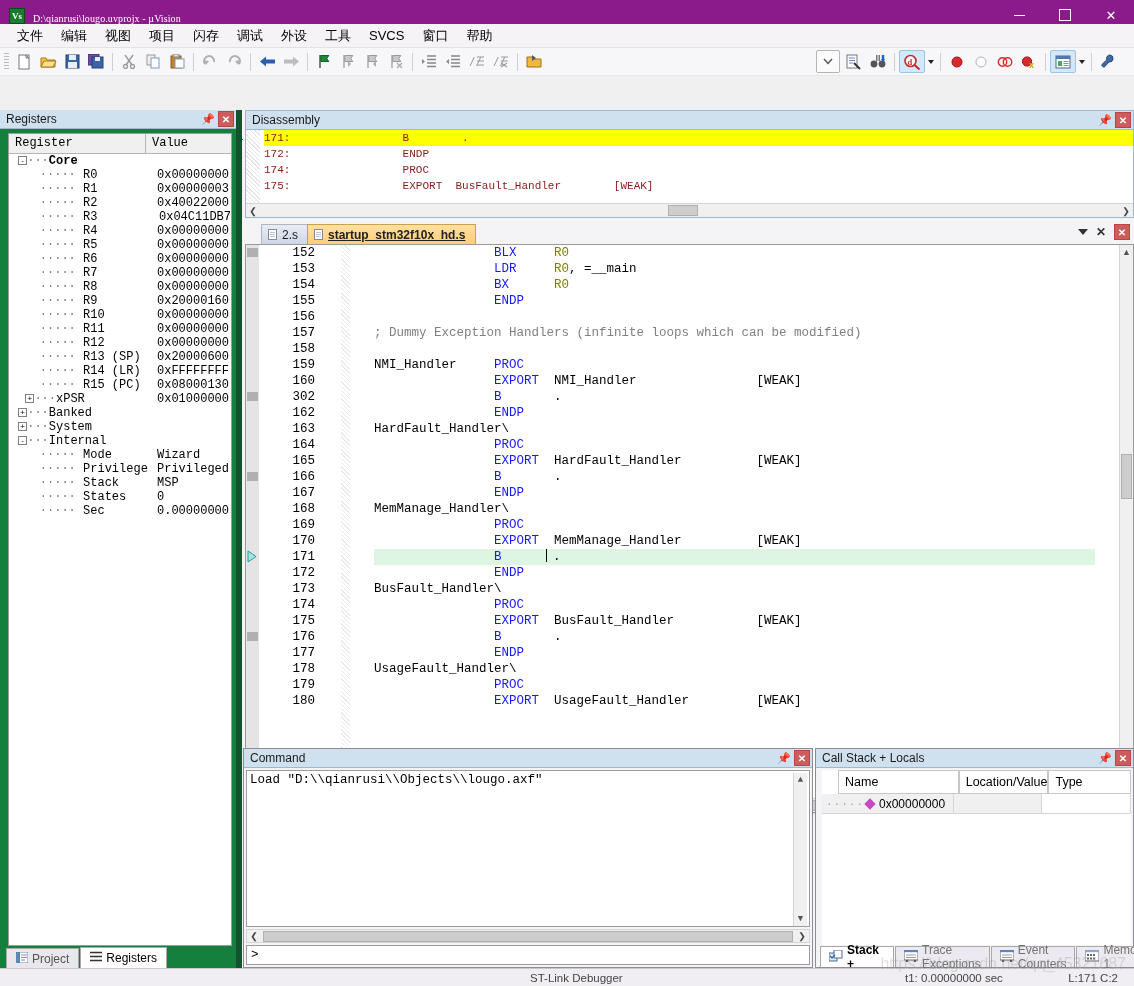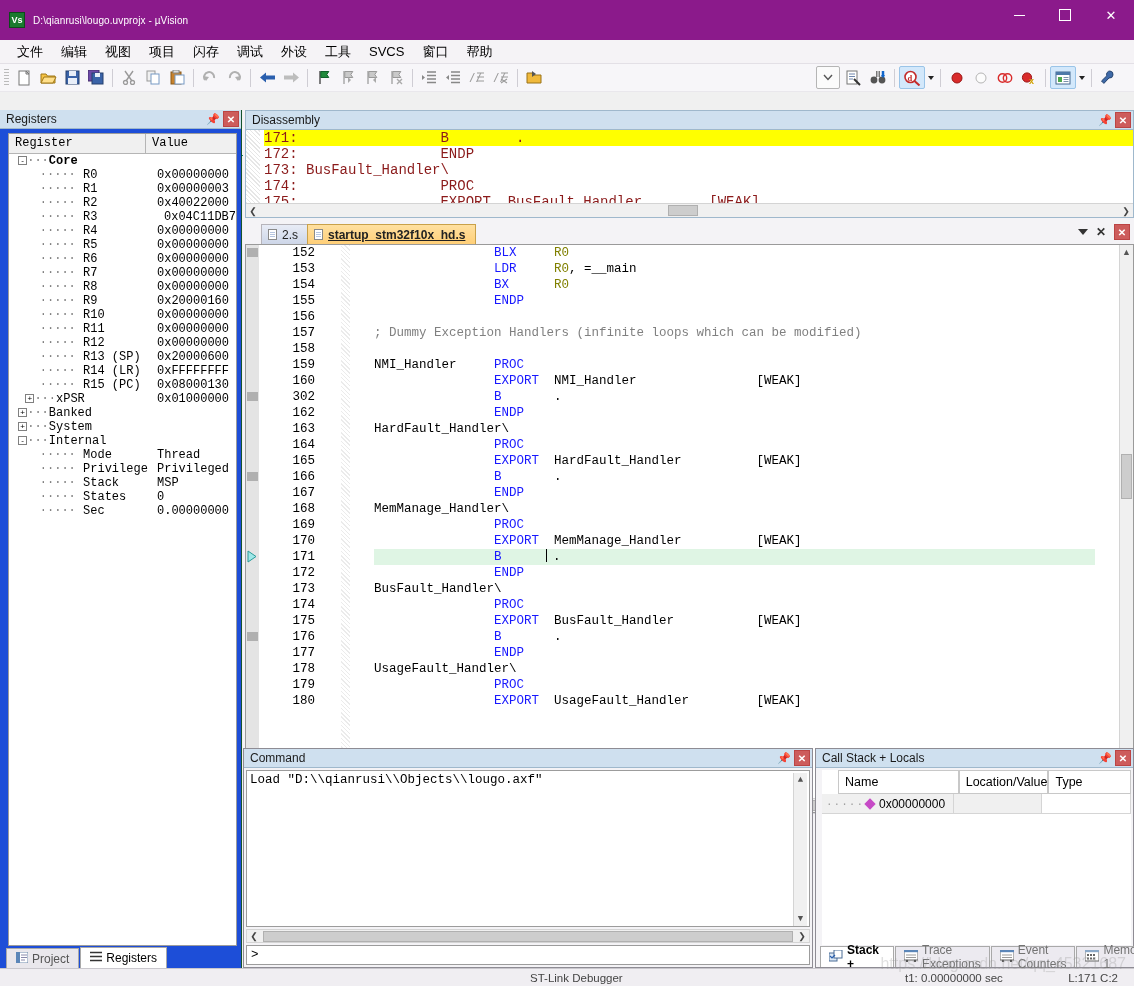--- a/index.html
+++ b/index.html
@@ -7,23 +7,24 @@
   body {
     width:1134px; height:986px; overflow:hidden;
     font-family:"Liberation Sans", sans-serif;
     font-size:12px;
     background:#f0f0f0;
     position:relative;
     -webkit-font-smoothing: antialiased;
   }
   
   #titlebar {
-    height:40px; background:#8B1A8B; color:#fff;
-    display:flex; align-items:center;
+    height:24px; background:#8B1A8B; color:#fff;
+    display:flex; align-items:flex-end;
     position:relative;
+    font-family:Liberation Serif, serif;
   }
   #app-logo {
     width:16px; height:16px; margin-left:9px; margin-right:8px;
     background:#1a7a2e; border:1px solid #0d4a1b;
     color:#fff; font-size:9px; font-weight:bold;
     display:flex; align-items:center; justify-content:center;
     line-height:1;
   }
   #title-text { font-size:10px; letter-spacing:.1px; }
   #winbtns { position:absolute; right:0; top:0; height:30px; display:flex; }
@@ -68,21 +69,21 @@
   }
   .panel-title .ptools { position:absolute; right:2px; top:1px; display:flex; align-items:center; gap:2px;}
   .pin-btn { width:16px; height:16px; display:flex; align-items:center; justify-content:center;
              font-size:11px; color:#222; font-weight:bold; }
   .close-btn { width:16px; height:16px; background:#cd5c5c; color:#fff; font-size:10px;
                display:flex; align-items:center; justify-content:center; font-weight:bold;
                border:1px solid #b44; }
   
   #left-dock {
     position:absolute; left:0; top:0; width:242px; bottom:0;
-    background:#1d4ed8; border-right:1px solid #14532d;
+    background:#15803d; border-right:6px solid #14532d;
     display:flex; flex-direction:column;
   }
   #reg-table-wrap { flex:1; margin:4px 4px 0 8px; background:#fff; border:1px solid #9c9c9c;
                     overflow:hidden; position:relative; }
   #reg-header { display:flex; height:20px; background:#f0f0f0; border-bottom:1px solid #b5b5b5;
                 font-family:"Liberation Mono", monospace; font-size:12px; }
   #reg-header div { padding:2px 0 0 6px; }
   .rh-name { width:137px; border-right:1px solid #b5b5b5; }
   .rh-val { flex:1; }
   #reg-rows { font-family:"Liberation Mono", monospace; font-size:12px; line-height:14px; }
@@ -100,21 +101,21 @@
           color:#555; margin-right:1px; }
   .ltab.active { background:#fff; color:#000; height:21px; font-weight:normal; }
   
   #right-area { position:absolute; left:243px; right:0; top:0; bottom:0; background:#f4f3f6; }
   #disasm { position:absolute; left:2px; right:0; top:0; height:108px;
             border:1px solid #9fb8cc; background:#fff; display:flex; flex-direction:column;}
   #disasm .panel-title { background:#cfe0ef; }
   #disasm-body { flex:1; display:flex; position:relative; overflow:hidden; background:#fff; }
   .gutter { width:14px; background:#fff;
             background-image:repeating-linear-gradient(45deg,#e6e6e6 0 1px,#fff 1px 3px); }
-  #disasm-code { flex:1; font-family:"Liberation Mono", monospace; font-size:14px;
+  #disasm-code { flex:1; font-family:"Liberation Mono", monospace; font-size:11px;
                  line-height:16px; color:#8b1a1a; white-space:pre; padding-left:4px; }
   .dline { height:16px; }
   .dline.hl { background:#ffff00; }
   .hscroll { height:14px; background:#f0f0f0; border-top:1px solid #d4d4d4;
              display:flex; align-items:center; justify-content:space-between;
              font-size:9px; color:#444; }
   .hs-arrow { width:14px; text-align:center; }
   .hs-thumb { height:11px; background:#cdcdcd; border:1px solid #b0b0b0; }
   
   #editor { position:absolute; left:2px; right:0; top:112px; bottom:134px;
@@ -713,21 +714,21 @@
           <div class="rrow"><span class="rr-name">    <span class="tw">·····</span> R10</span><span class="rr-val" style="margin-left: 0px;">0x00000000</span></div>
           <div class="rrow"><span class="rr-name">    <span class="tw">·····</span> R11</span><span class="rr-val" style="margin-left: 0px;">0x00000000</span></div>
           <div class="rrow"><span class="rr-name">    <span class="tw">·····</span> R12</span><span class="rr-val" style="margin-left: 0px;">0x00000000</span></div>
           <div class="rrow"><span class="rr-name">    <span class="tw">·····</span> R13 (SP)</span><span class="rr-val" style="margin-left: 0px;">0x20000600</span></div>
           <div class="rrow"><span class="rr-name">    <span class="tw">·····</span> R14 (LR)</span><span class="rr-val" style="margin-left: 0px;">0xFFFFFFFF</span></div>
           <div class="rrow"><span class="rr-name">    <span class="tw">·····</span> R15 (PC)</span><span class="rr-val" style="margin-left: 0px;">0x08000130</span></div>
           <div class="rrow"><span class="rr-name">  <span class="exp-box">+</span><span class="tw">···</span><span>xPSR</span></span><span class="rr-val" style="margin-left: 0px;">0x01000000</span></div>
           <div class="rrow"><span class="rr-name"> <span class="exp-box">+</span><span class="tw">···</span><span>Banked</span></span><span class="rr-val" style="margin-left: 0px;"></span></div>
           <div class="rrow"><span class="rr-name"> <span class="exp-box">+</span><span class="tw">···</span><span>System</span></span><span class="rr-val" style="margin-left: 0px;"></span></div>
           <div class="rrow"><span class="rr-name"> <span class="exp-box">-</span><span class="tw">···</span><span>Internal</span></span><span class="rr-val" style="margin-left: 0px;"></span></div>
-          <div class="rrow"><span class="rr-name">    <span class="tw">·····</span> Mode</span><span class="rr-val" style="margin-left: 0px;">Thread</span></div>
+          <div class="rrow"><span class="rr-name">    <span class="tw">·····</span> Mode</span><span class="rr-val" style="margin-left: 0px;">Wizard</span></div>
           <div class="rrow"><span class="rr-name">    <span class="tw">·····</span> Privilege</span><span class="rr-val" style="margin-left: 0px;">Privileged</span></div>
           <div class="rrow"><span class="rr-name">    <span class="tw">·····</span> Stack</span><span class="rr-val" style="margin-left: 0px;">MSP</span></div>
           <div class="rrow"><span class="rr-name">    <span class="tw">·····</span> States</span><span class="rr-val" style="margin-left: 0px;">0</span></div>
           <div class="rrow"><span class="rr-name">    <span class="tw">·····</span> Sec</span><span class="rr-val" style="margin-left: 0px;">0.00000000</span></div>
         </div>
     </div>
     <div id="left-tabs">
       <div class="ltab">
         <span>
           <svg width="12" height="11" viewBox="0 0 12 11">
@@ -758,21 +759,21 @@
     <div id="disasm">
       <div class="panel-title">
         <span>Disassembly</span>
         <span class="ptools">
           <span class="pin-btn">📌</span>
           <span class="close-btn">✕</span>
         </span>
       </div>
       <div id="disasm-body">
         <div class="gutter"></div>
-        <div id="disasm-code"><div class="dline hl">171:                 B        .</div><div class="dline">172:                 ENDP</div><div class="dline">173: BusFault_Handler\</div><div class="dline">174:                 PROC</div><div class="dline">175:                 EXPORT  BusFault_Handler        [WEAK]</div></div>
+        <div id="disasm-code"><div class="dline hl">171:                 B        .</div><div class="dline">172:                 ENDP</div><div class="dline">174:                 PROC</div><div class="dline">175:                 EXPORT  BusFault_Handler        [WEAK]</div></div>
       </div>
       <div class="hscroll">
         <span class="hs-arrow">❮</span>
         <span class="hs-thumb" style="width:30px;margin-right:14px;"></span>
         <span class="hs-arrow">❯</span>
       </div>
     </div>
 
     <div id="editor">
       <div id="ed-tabs">

